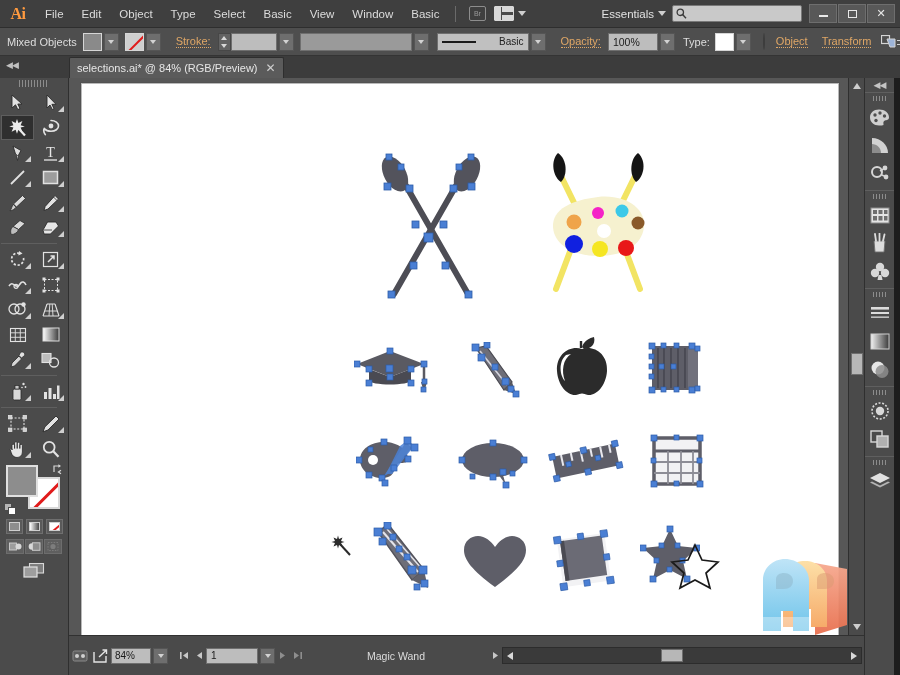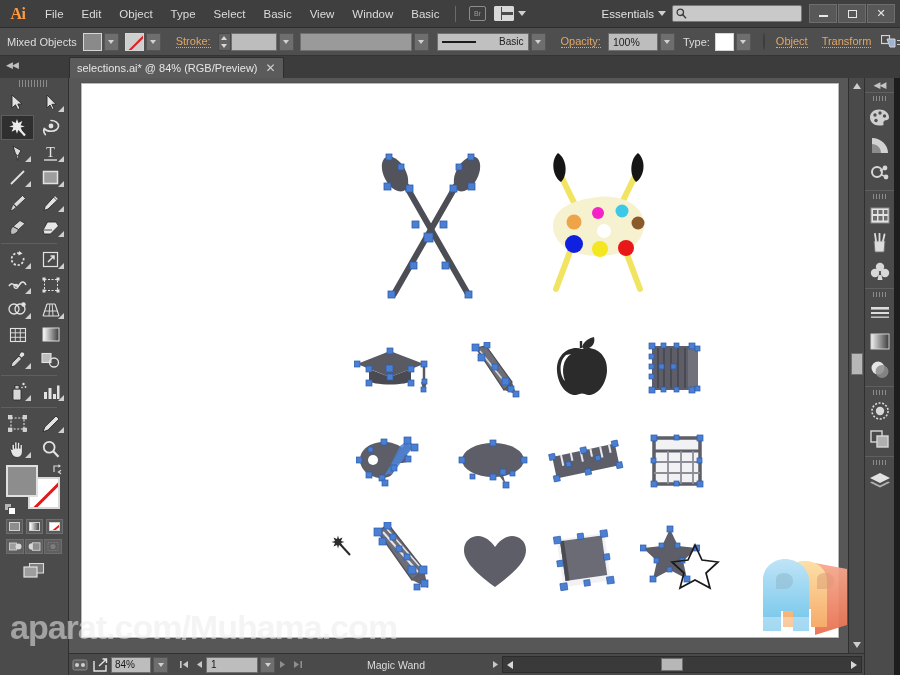--- a/index.html
+++ b/index.html
@@ -281,21 +281,21 @@
   .sb-arrow.dn { bottom: 0; }
   .sb-arrow .tri { width:0;height:0;border-left:4px solid transparent;border-right:4px solid transparent;}
   .sb-arrow.up .tri { border-bottom: 6px solid #cdcdcd; }
   .sb-arrow.dn .tri { border-top: 6px solid #cdcdcd; }
   .vthumb {
     position: absolute; left: 2px; width: 12px; height: 22px;
     background: #b7b7b7; border: 1px solid #6e6e6e;
   }
   
   .statusbar {
-    height: 22px; background: #4a4a4a; border-top: 1px solid #313131;
+    height: 40px; background: #4a4a4a; border-top: 1px solid #313131;
     display: flex; align-items: center; flex: none; padding: 0 2px;
   }
   .sbtn {
     width: 18px; height: 17px; display:flex;align-items:center;justify-content:center;
     margin-right: 2px;
   }
   .zoom-field {
     width: 40px; height: 16px; background: #bdbdbd; border:1px solid #6f6f6f;
     font-size:10px; color:#1a1a1a; display:flex;align-items:center;padding-left:3px;
   }
@@ -1279,21 +1279,20 @@
               <path d="M11 1 L21 6 L11 11 L1 6 Z" fill="#e2e2e2"></path>
               <path d="M3 9.5 L11 13.5 L19 9.5 L21 10.5 L11 15.5 L1 10.5 Z" fill="#b3b3b3"></path>
             </svg>
         </div>
       </div>
     </div>
 
     <div class="dock-right-edge"></div>
   </div>
 
-  <div class="watermark">aparat.com/Muhama.com</div>
 
   <div class="ap-logo">
     <svg width="96" height="92" viewBox="0 0 96 92">
       <defs>
         <linearGradient id="apBlue" x1="0" y1="0" x2="0" y2="1">
           <stop offset="0" stop-color="#bfe4f7"></stop>
             <stop offset="1" stop-color="#6fc4ea"></stop>
         </linearGradient>
         <linearGradient id="apOrange" x1="0" y1="0" x2="0" y2="1">
           <stop offset="0" stop-color="#fde0a8"></stop>

